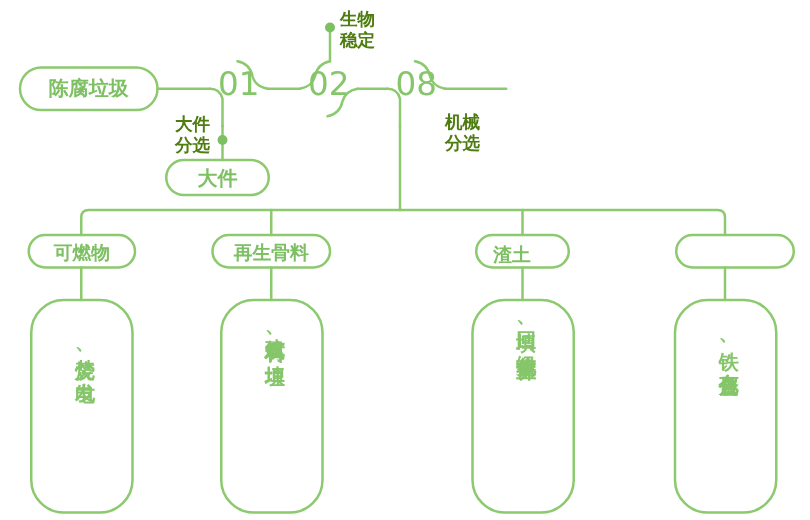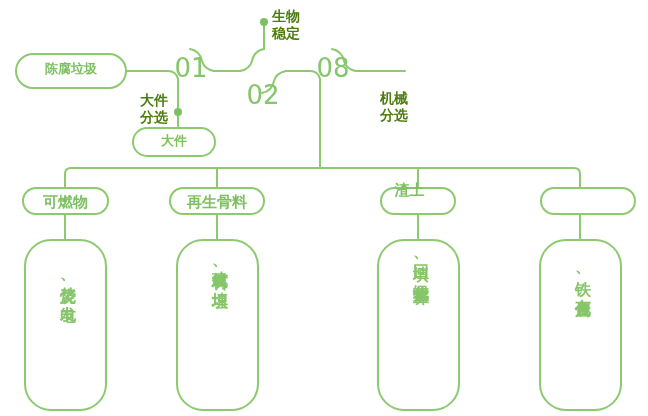--- a/index.html
+++ b/index.html
@@ -45,22 +45,21 @@
     text-align: center;
   }
   
   .pill-label {
     font-size: 15px;
     color: #7dc063;
     font-weight: 600;
     text-align: center;
   }
   .pill-label.big {
-    font-size: 13px;
-    font-family: Liberation Mono, monospace;
+    font-size: 16px;
   }
   
   .vtext {
     position: absolute;
     writing-mode: vertical-rl;
     text-orientation: upright;
     font-size: 16px;
     color: #86c66a;
     font-weight: 600;
     letter-spacing: 1px;
@@ -126,34 +125,34 @@
 
     </g>
 
     <circle cx="178" cy="112" r="4" fill="#7dc063" stroke="none"></circle>
     <circle cx="264" cy="22" r="4" fill="#7dc063" stroke="none"></circle>
   </svg>
 
   <div class="txt pill-label big" style="left:16px; top:62px; width:110px;">陈腐垃圾</div>
 
   <div class="txt step-num" style="left:168px; top:53px; width:46px; text-align:center;">01</div>
-  <div class="txt step-num" style="left:240px; top:53px; width:46px; text-align:center;margin-top:27px;">02</div>
+  <div class="txt step-num" style="left:240px; top:53px; width:46px; text-align:center;">02</div>
   <div class="txt step-num" style="left:310px; top:53px; width:46px; text-align:center;">08</div>
 
   <div class="txt caption" style="left:128px; top:92px; width:52px;">大件
 分选</div>
   <div class="txt caption" style="left:272px; top:8px; width:52px; text-align:left;">生物
 稳定</div>
-  <div class="txt caption" style="left:356px; top:90px; width:52px; text-align:right;">机械
+  <div class="txt caption" style="left:356px; top:90px; width:52px; text-align:left;">机械
 分选</div>
 
   <div class="txt pill-label big" style="left:133px; top:134px; width:82px;">大件</div>
 
   <div class="txt pill-label" style="left:23px; top:194px; width:85px;">可燃物</div>
   <div class="txt pill-label" style="left:170px; top:194px; width:94px;">再生骨料</div>
-  <div class="txt pill-label" style="left:381px; top:182px; width:57px;">渣土</div>
+  <div class="txt pill-label" style="left:381px; top:196px; width:57px;">渣土</div>
 
   <div class="vtext" style="left:57px; top:274px; height:120px;">焚烧、发电</div>
   <div class="vtext" style="left:209px; top:258px; height:150px;">建筑材料、填埋</div>
   <div class="vtext" style="left:410px; top:252px; height:156px;">回填、绿化营养土</div>
   <div class="vtext" style="left:572px; top:268px; height:132px;">铁、有色金属</div>
 
 </div>
 
 </body></html>

